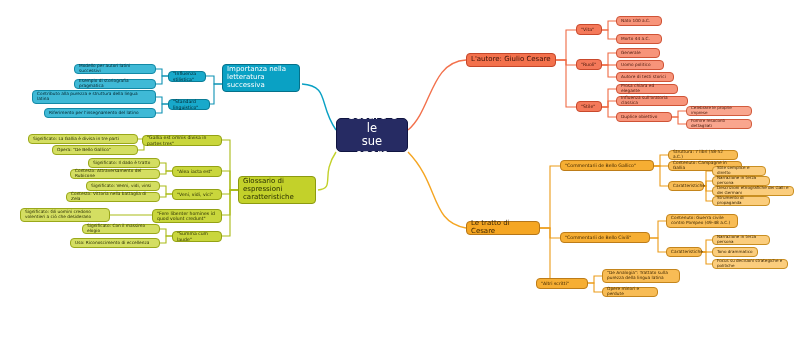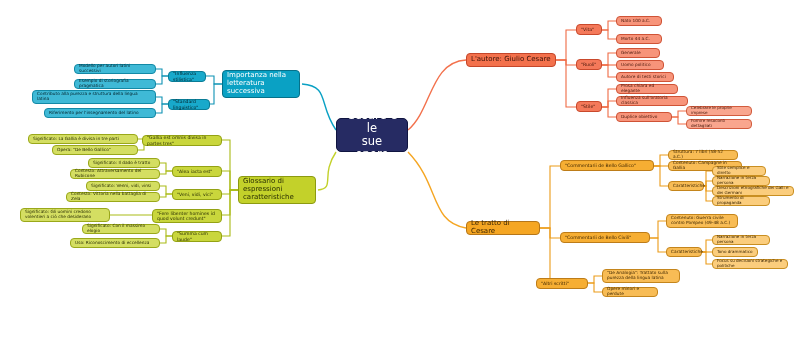--- a/index.html
+++ b/index.html
@@ -230,21 +230,21 @@
   <div class="node a2" style="left:536px;top:278px;width:52px;height:11px;">
     <span>"Altri scritti"</span>
   </div>
   <div class="node a3" style="left:602px;top:269px;width:78px;height:14px;">
     <span>"De Analogia": Trattato sulla purezza della lingua latina</span>
   </div>
   <div class="node a3" style="left:602px;top:287px;width:56px;height:10px;">
     <span>Opere minori e perdute</span>
   </div>
 
-  <div class="node c1" style="left:222px;top:70px;width:78px;height:28px;justify-content:flex-end;">
+  <div class="node c1" style="left:222px;top:64px;width:78px;height:28px;justify-content:flex-end;">
     <span>Importanza nella letteratura successiva</span>
   </div>
 
   <div class="node c2" style="left:168px;top:71px;width:38px;height:11px;">
     <span>"Influenza stilistica"</span>
   </div>
   <div class="node c3" style="left:74px;top:64px;width:82px;height:10px;">
     <span>Modello per autori latini successivi</span>
   </div>
   <div class="node c3" style="left:74px;top:79px;width:82px;height:10px;">

